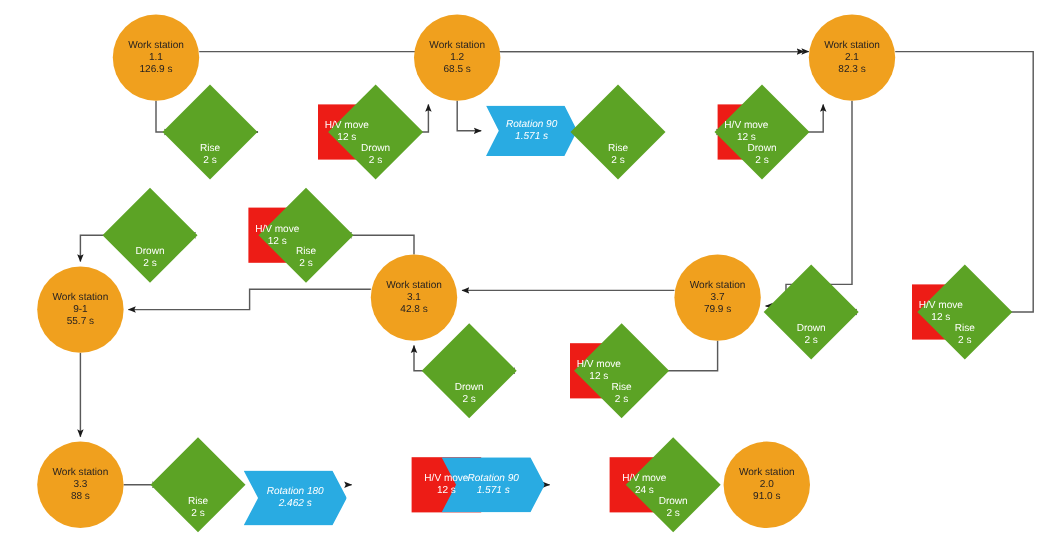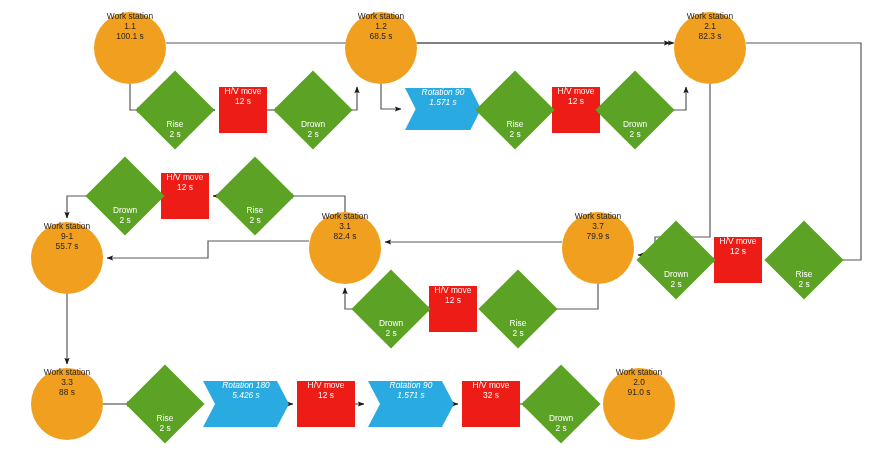--- a/index.html
+++ b/index.html
@@ -5,35 +5,35 @@
   html,body{margin:0;padding:0;}
   body{
     width:877px;height:465px;
     background:#ffffff;
     font-family:"Liberation Sans", sans-serif;
     overflow:hidden;
   }
   #canvas{position:relative;width:877px;height:465px;}
   svg#edges{position:absolute;left:0;top:0;width:877px;height:465px;}
 
-  .node{position:absolute;display:flex;align-items:flex-start;justify-content:center;text-align:center;box-sizing:border-box;}
+  .node{position:absolute;display:flex;align-items:center;justify-content:center;text-align:center;box-sizing:border-box;}
   .node .lbl{position:relative;z-index:3;line-height:1.18;pointer-events:none;}
 
   
   .ws{background:#F0A01E;border-radius:50%;color:#1a1a1a;font-size:8.4px;}
   .ws .lbl{color:#231f20;}
 
   
   .diam{color:#ffffff;font-size:8.4px;}
   .diam .shape{position:absolute;left:0;top:0;width:100%;height:100%;
     background:#5CA325;transform:rotate(45deg);z-index:1;}
   .diam .lbl{color:#ffffff;margin-top:38px;}
 
   
-  .rect{background:#ED1C16;color:#ffffff;font-size:8.4px;}
+  .rect{background:#ED1C16;color:#ffffff;font-size:8.4px;margin-left:46px;}
   .rect .lbl{color:#ffffff;}
 
   
   .chev{color:#ffffff;font-size:8.4px;font-style:italic;}
   .chev .shape{position:absolute;left:0;top:0;width:100%;height:100%;
     background:#29ABE2;z-index:1;
     clip-path:polygon(0% 0%, 86% 0%, 100% 50%, 86% 100%, 0% 100%, 14% 50%);}
   .chev .lbl{color:#ffffff;}
 </style>
 </head>
@@ -81,21 +81,21 @@
         <path d="M454,404 L458,404" fill="none" stroke="#595959" stroke-width="1.2" marker-end="url(#arrow)"></path>
         <path d="M520,404 L529,404" fill="none" stroke="#595959" stroke-width="1.2" marker-end="url(#arrow)"></path>
         <path d="M589,404 L599,404" fill="none" stroke="#595959" stroke-width="1.2" marker-end="url(#arrow)"></path>
       </g>
   </svg>
   <div id="node-layer">
       <div class="node ws" style="left: 94px; top: 12px; width: 72px; height: 72px;">
         <div class="lbl">
           <div>Work station</div>
           <div>1.1</div>
-          <div>100.1 s</div>
+          <div>126.9 s</div>
         </div>
       </div>
       <div class="node diam" style="left: 147px; top: 82px; width: 56px; height: 56px;">
         <div class="shape"></div>
         <div class="lbl">
           <div>Rise</div>
           <div>2 s</div>
         </div>
       </div>
       <div class="node rect" style="left: 219px; top: 87px; width: 48px; height: 46px;">
@@ -176,21 +176,21 @@
         <div class="lbl">
           <div>Work station</div>
           <div>9-1</div>
           <div>55.7 s</div>
         </div>
       </div>
       <div class="node ws" style="left: 309px; top: 212px; width: 72px; height: 72px;">
         <div class="lbl">
           <div>Work station</div>
           <div>3.1</div>
-          <div>82.4 s</div>
+          <div>42.8 s</div>
         </div>
       </div>
       <div class="node ws" style="left: 562px; top: 212px; width: 72px; height: 72px;">
         <div class="lbl">
           <div>Work station</div>
           <div>3.7</div>
           <div>79.9 s</div>
         </div>
       </div>
       <div class="node diam" style="left: 648px; top: 232px; width: 56px; height: 56px;">
@@ -240,44 +240,44 @@
           <div>88 s</div>
         </div>
       </div>
       <div class="node diam" style="left: 137px; top: 376px; width: 56px; height: 56px;">
         <div class="shape"></div>
         <div class="lbl">
           <div>Rise</div>
           <div>2 s</div>
         </div>
       </div>
-      <div class="node chev" style="left: 203px; top: 381px; width: 86px; height: 46px;">
+      <div class="node chev" style="left: 203px; top: 392px; width: 86px; height: 46px;">
         <div class="shape"></div>
         <div class="lbl">
           <div>Rotation 180</div>
-          <div>5.426 s</div>
+          <div>2.462 s</div>
         </div>
       </div>
       <div class="node rect" style="left: 297px; top: 381px; width: 58px; height: 46px;">
         <div class="lbl">
           <div>H/V move</div>
           <div>12 s</div>
         </div>
       </div>
       <div class="node chev" style="left: 368px; top: 381px; width: 86px; height: 46px;">
         <div class="shape"></div>
         <div class="lbl">
           <div>Rotation 90</div>
           <div>1.571 s</div>
         </div>
       </div>
       <div class="node rect" style="left: 462px; top: 381px; width: 58px; height: 46px;">
         <div class="lbl">
           <div>H/V move</div>
-          <div>32 s</div>
+          <div>24 s</div>
         </div>
       </div>
       <div class="node diam" style="left: 533px; top: 376px; width: 56px; height: 56px;">
         <div class="shape"></div>
         <div class="lbl">
           <div>Drown</div>
           <div>2 s</div>
         </div>
       </div>
       <div class="node ws" style="left: 603px; top: 368px; width: 72px; height: 72px;">

